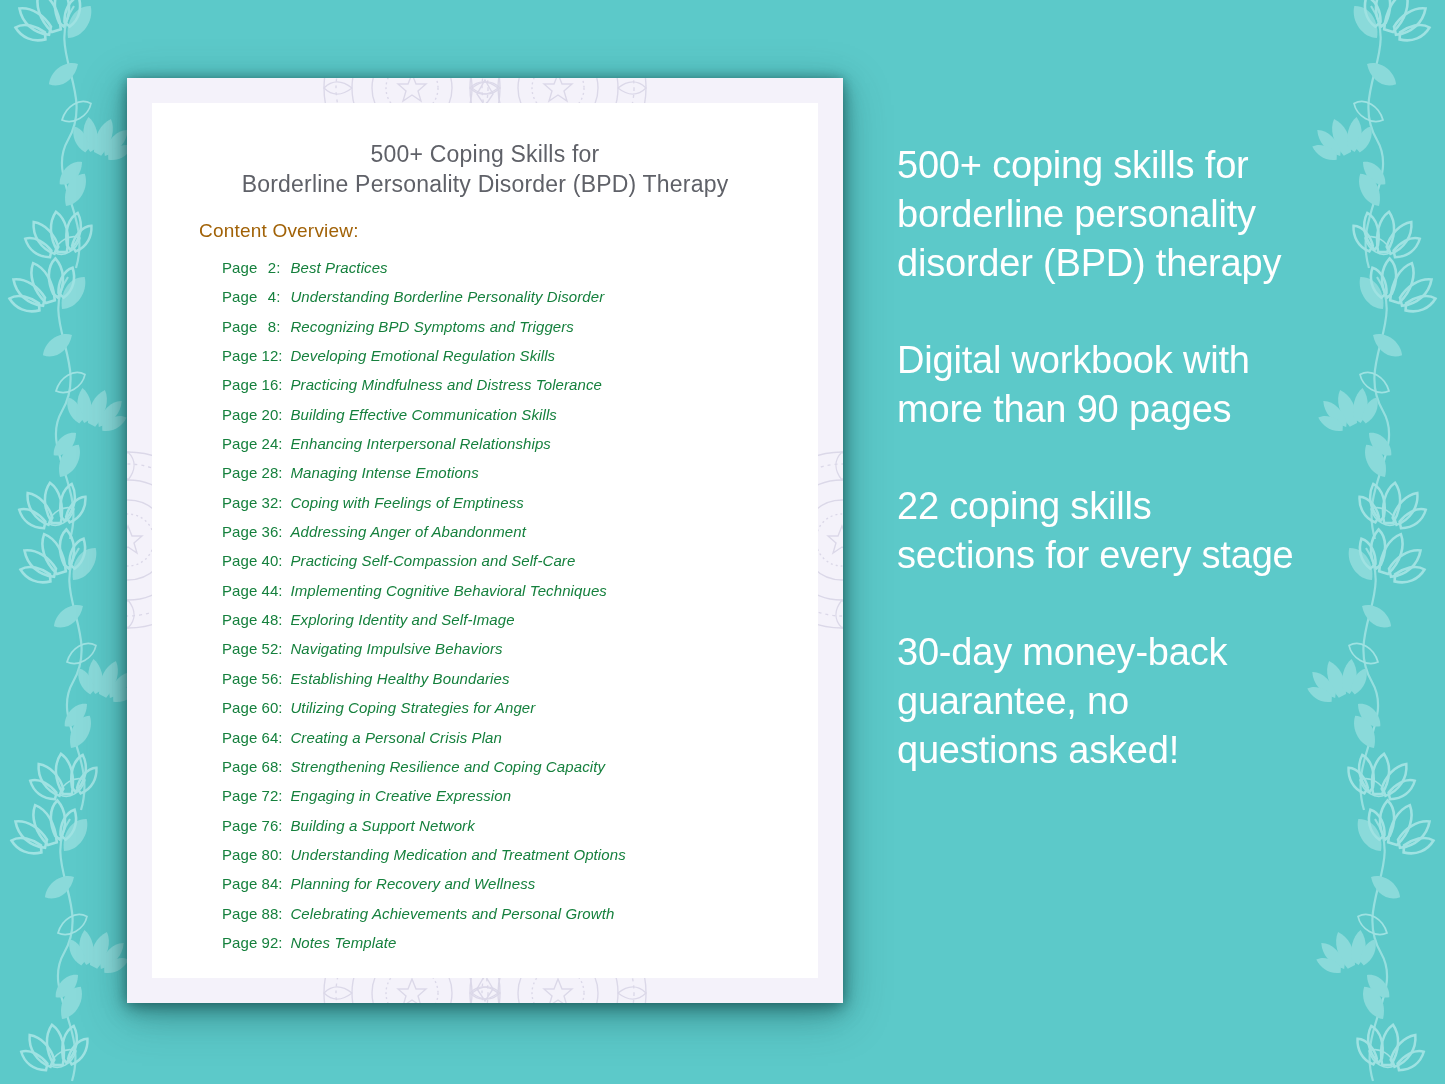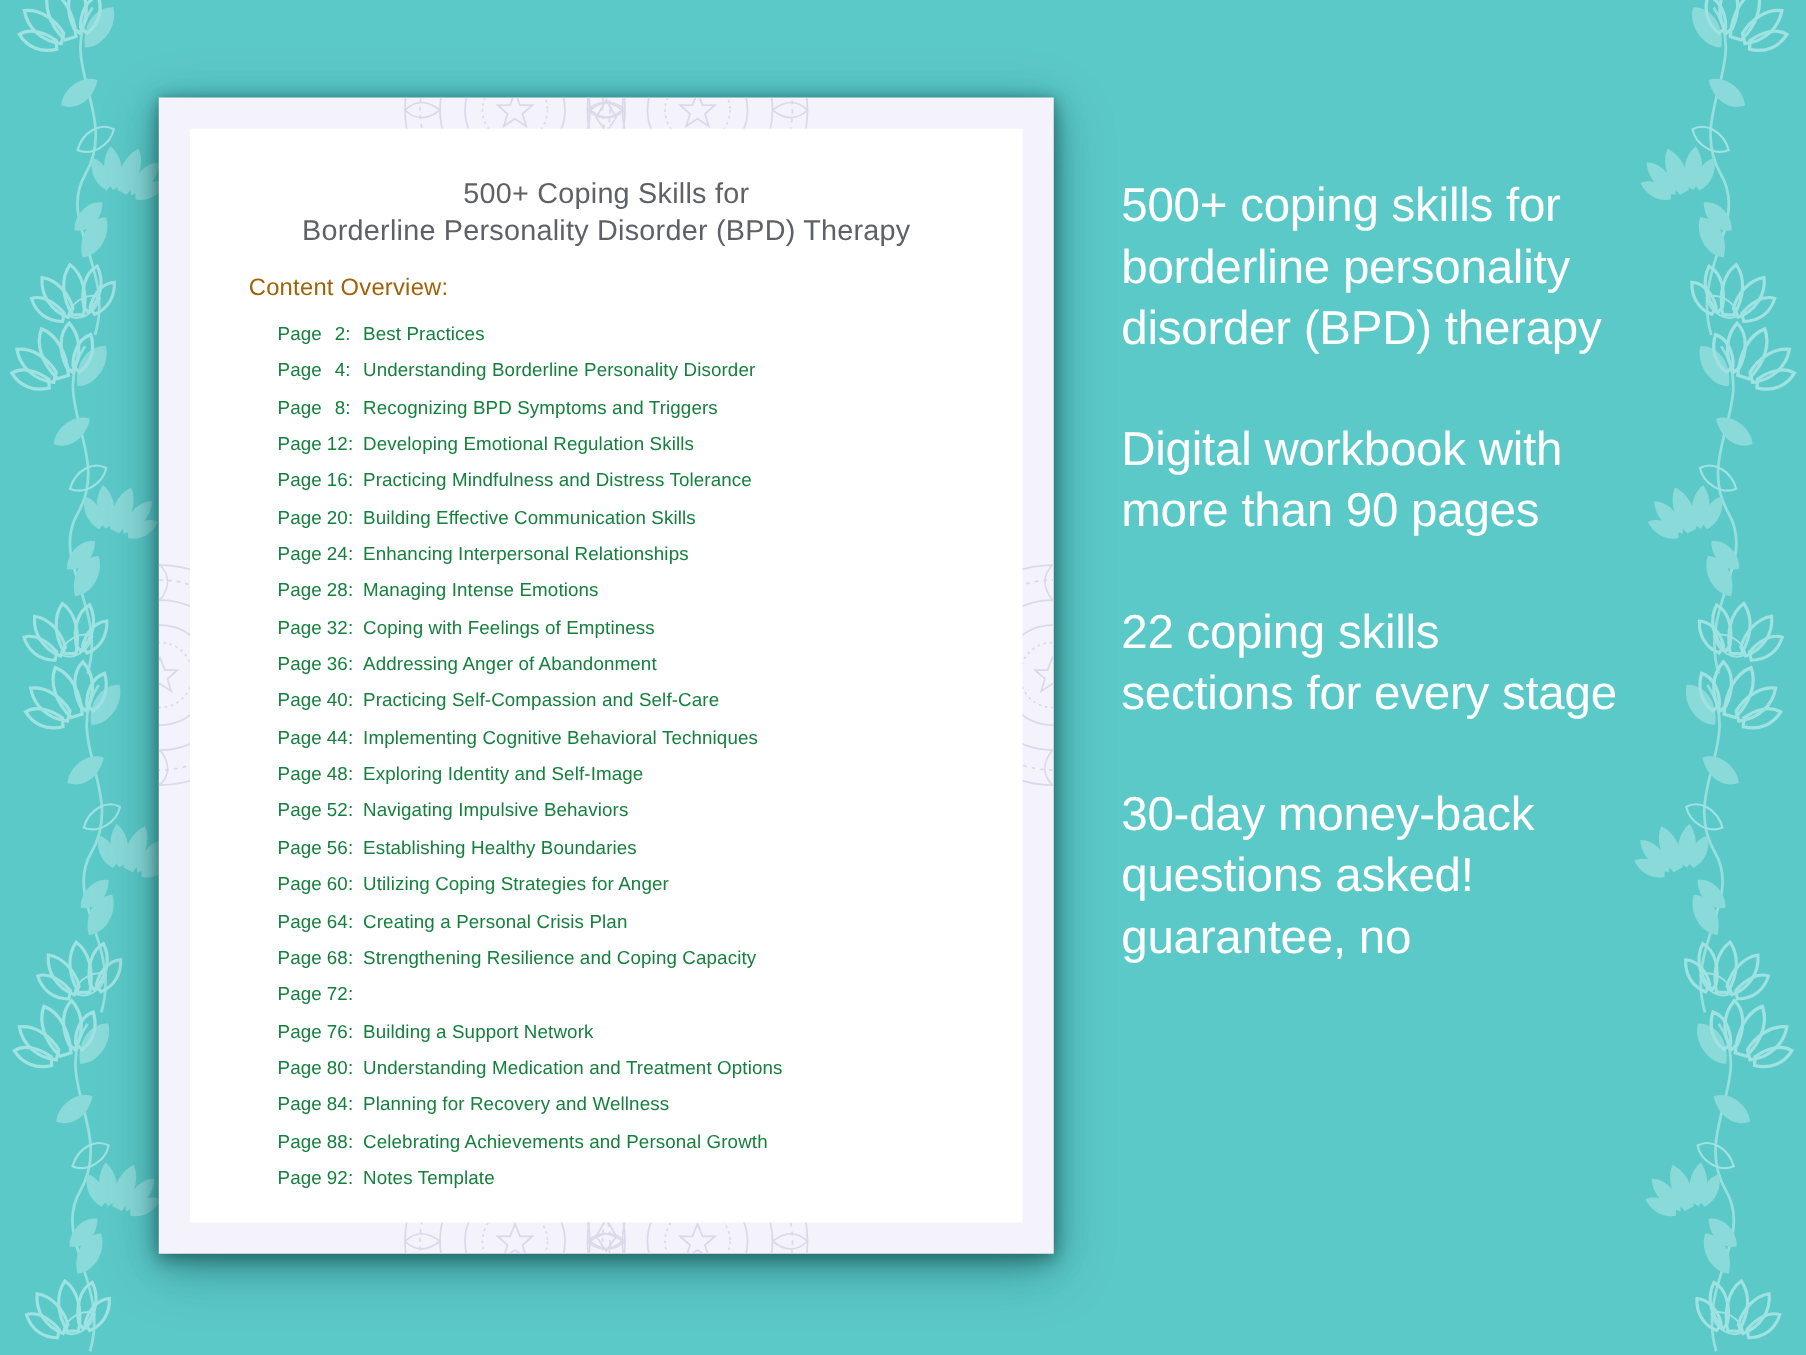--- a/index.html
+++ b/index.html
@@ -19,21 +19,21 @@
         box-shadow:0 5px 18px rgba(16,72,72,.6),0 12px 42px rgba(16,72,72,.38),0 0 9px rgba(16,72,72,.32);}
   .card-decor{position:absolute;left:0;top:0;width:716px;height:925px;stroke:#d9d6e7;fill:none;
               stroke-width:1.4;opacity:.9;pointer-events:none;}
   .sheet{position:absolute;left:25px;top:25px;right:25px;bottom:25px;background:#ffffff;}
 
   .doc-title{margin-top:36px;text-align:center;font-size:23px;line-height:30px;color:#5f6168;letter-spacing:.2px;}
   .overview{margin-top:21px;margin-left:47px;font-size:19px;color:#a16207;letter-spacing:.2px;}
   .toc{margin-top:17px;margin-left:70px;}
   .toc-row{height:29.35px;display:flex;font-size:15px;color:#15803d;letter-spacing:.1px;}
   .toc-num{width:19px;margin-left:4px;text-align:right;white-space:pre;}
-  .toc-title{margin-left:10px;}
+  .toc-title{margin-left:10px;font-style:italic;}
 
   
   .marketing{position:absolute;left:897px;top:141px;width:500px;color:#ffffff;
              font-size:38px;line-height:49px;font-weight:300;letter-spacing:-.2px;}
   .para{margin-bottom:48px;}
 </style>
 </head>
 <body>
 
 <div class="scene">
@@ -203,20 +203,21 @@
             <span class="toc-title">Creating a Personal Crisis Plan</span>
           </div>
           <div class="toc-row">
             <span class="toc-page">Page</span>
             <span class="toc-num">68:</span>
             <span class="toc-title">Strengthening Resilience and Coping Capacity</span>
           </div>
           <div class="toc-row">
             <span class="toc-page">Page</span>
             <span class="toc-num">72:</span>
+            <span class="toc-title">Engaging in Creative Expression</span>
           </div>
           <div class="toc-row">
             <span class="toc-page">Page</span>
             <span class="toc-num">76:</span>
             <span class="toc-title">Building a Support Network</span>
           </div>
           <div class="toc-row">
             <span class="toc-page">Page</span>
             <span class="toc-num">80:</span>
             <span class="toc-title">Understanding Medication and Treatment Options</span>
@@ -249,18 +250,18 @@
       <div class="para">
         <div>Digital workbook with</div>
         <div>more than 90 pages</div>
       </div>
       <div class="para">
         <div>22 coping skills</div>
         <div>sections for every stage</div>
       </div>
       <div class="para">
         <div>30-day money-back</div>
+        <div>guarantee, no</div>
         <div>questions asked!</div>
-        <div>guarantee, no</div>
       </div>
     </div>
 
 </div>
 
 </body></html>

